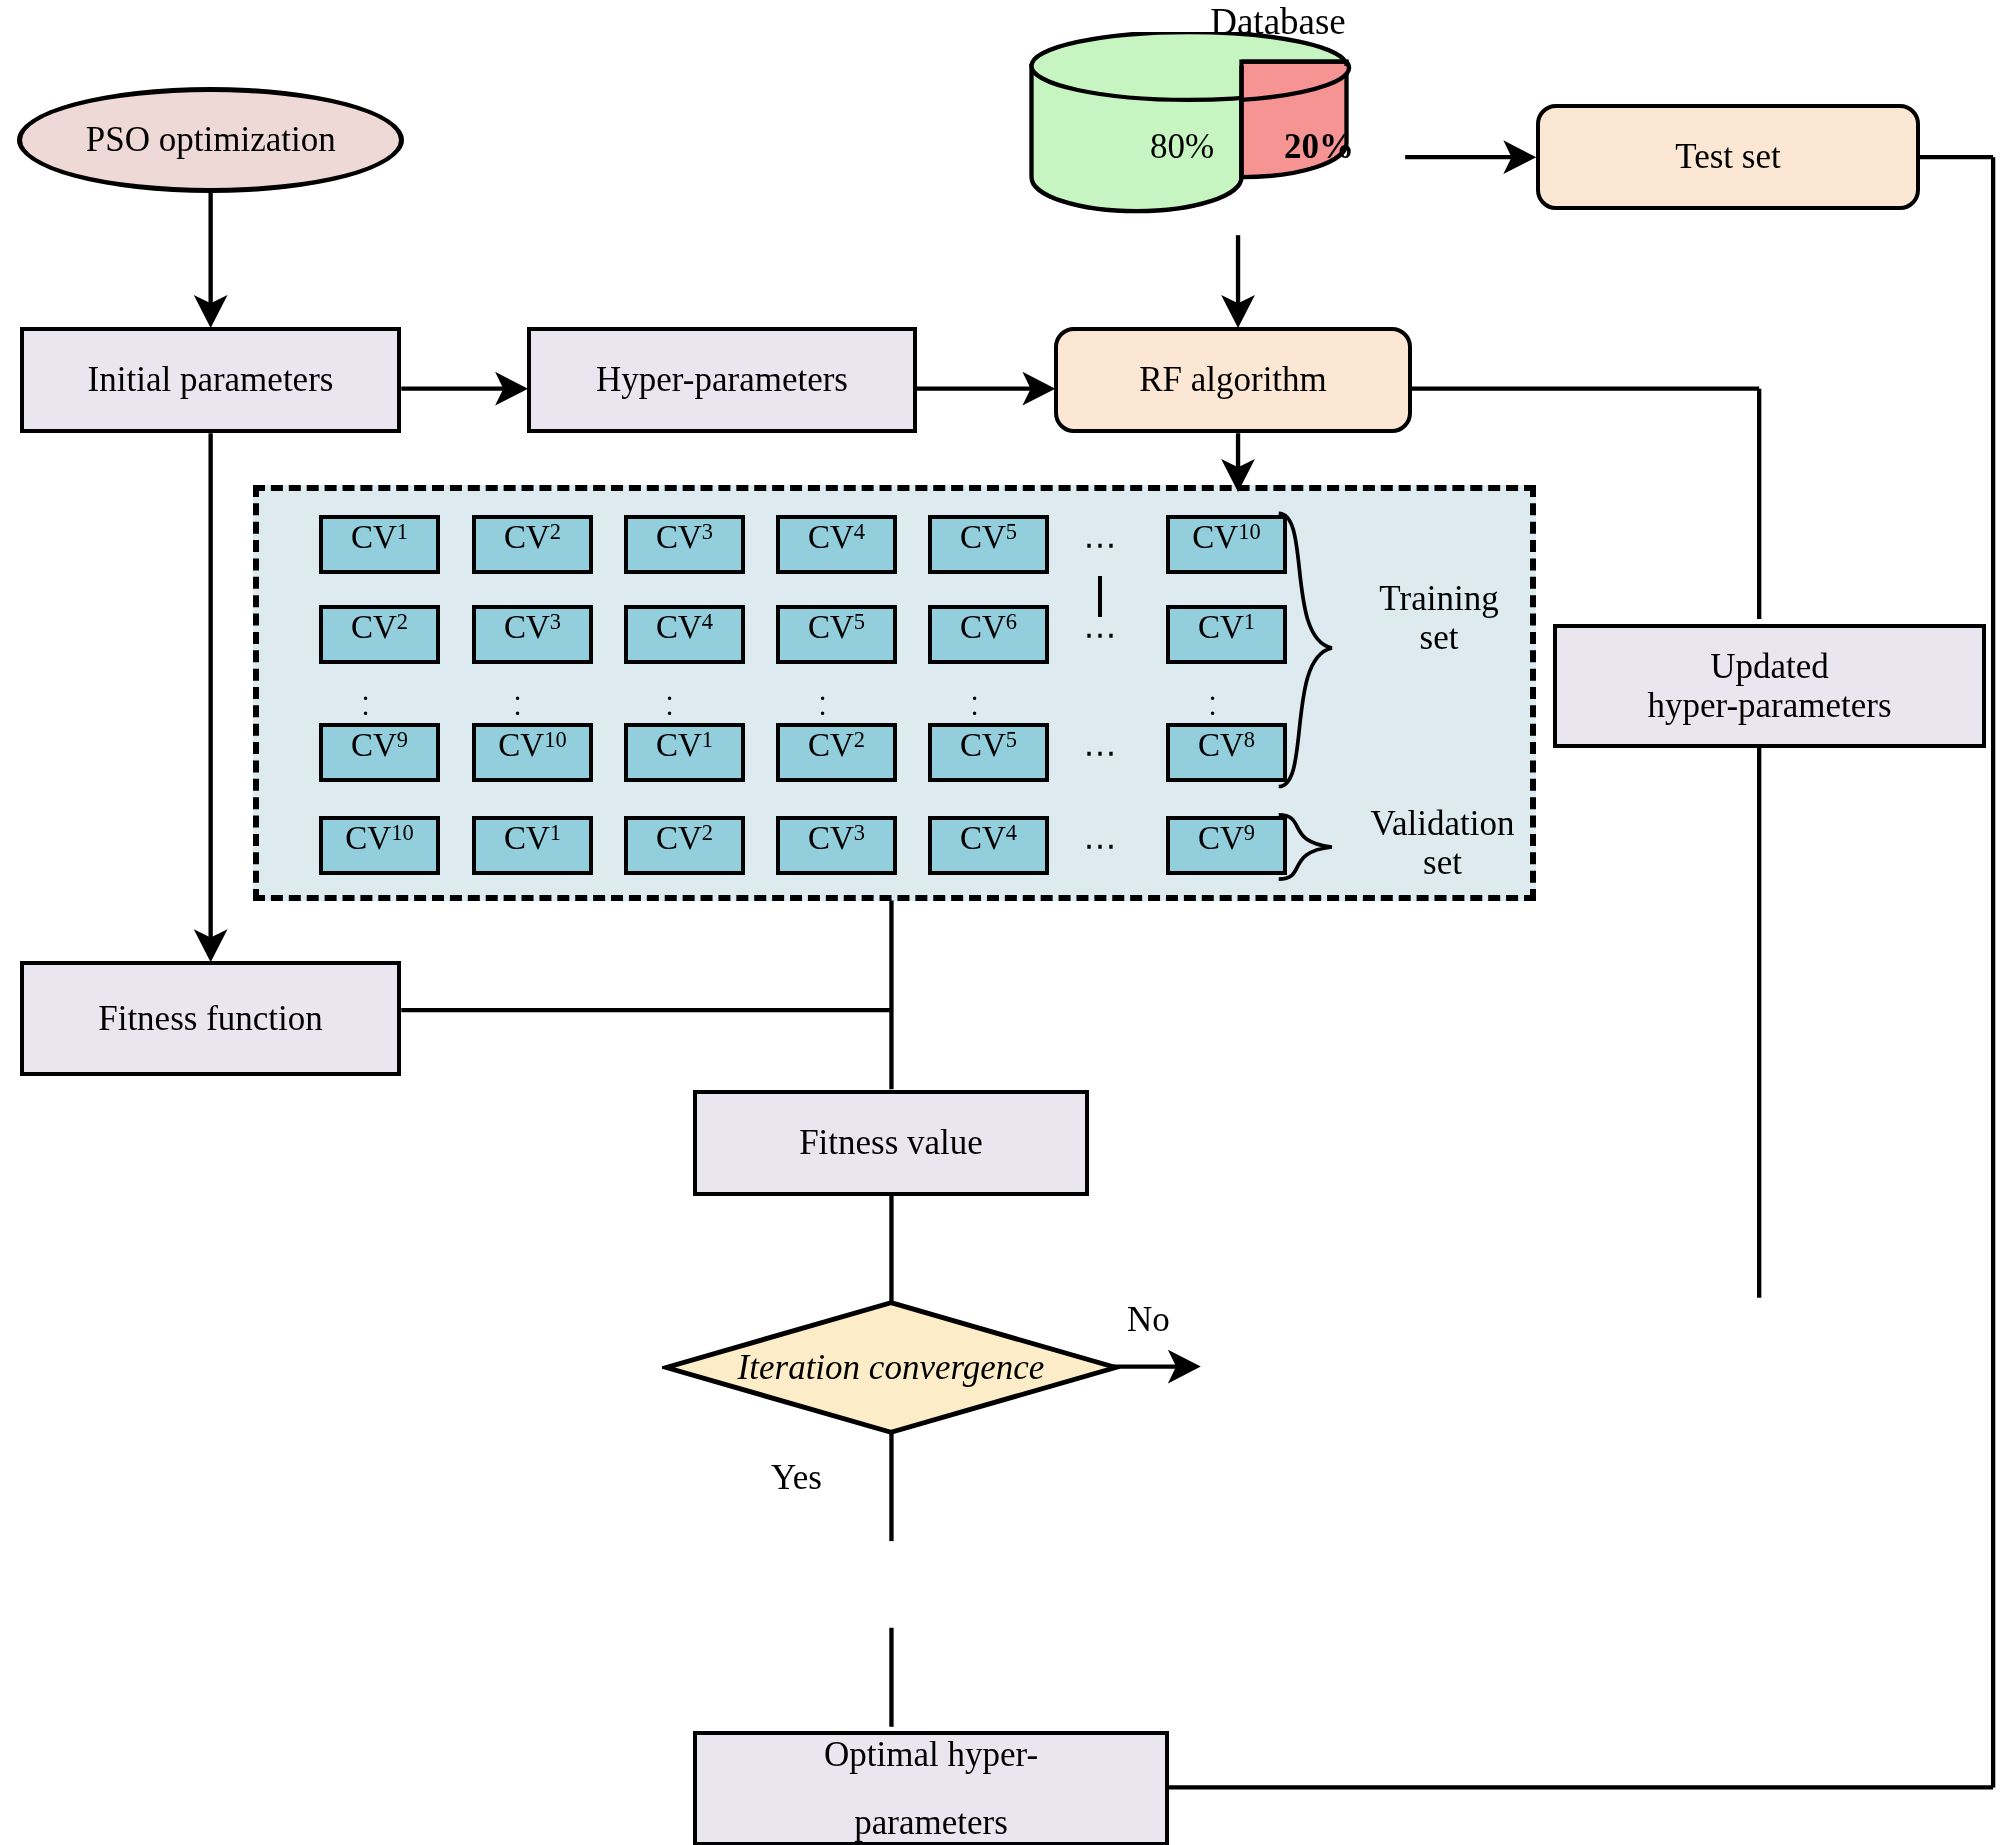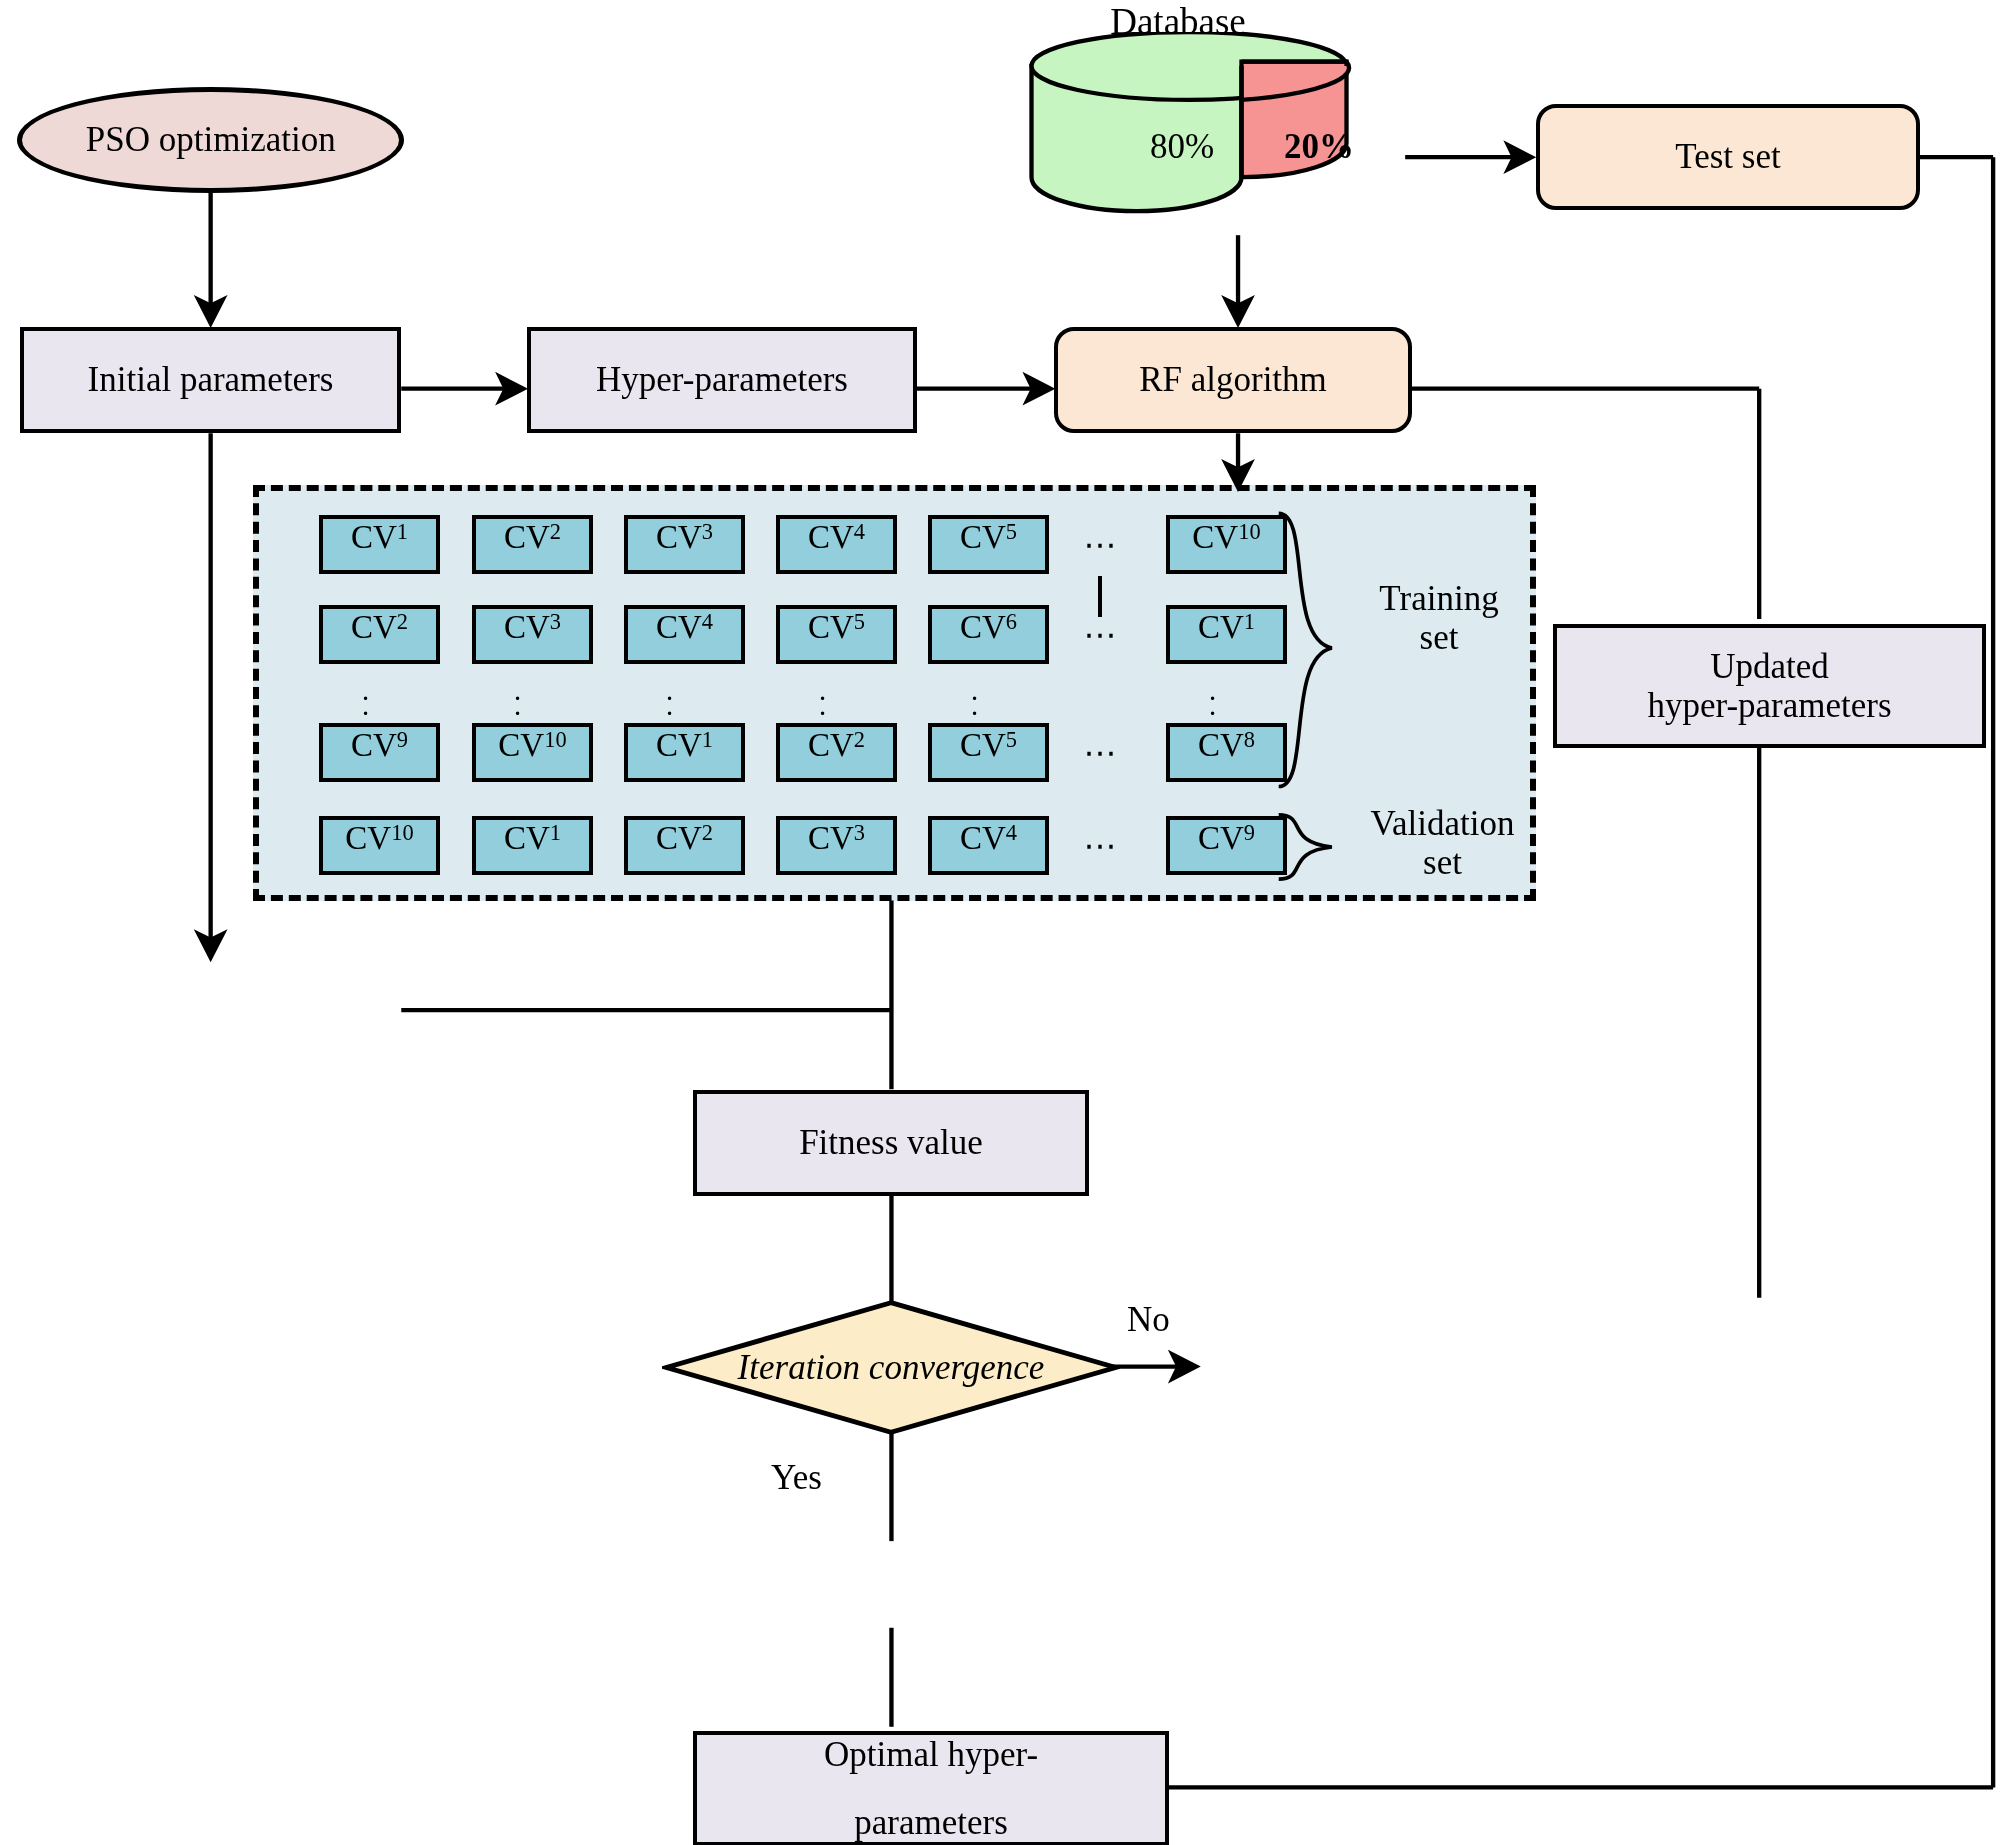--- a/index.html
+++ b/index.html
@@ -152,21 +152,21 @@
 
       <line x1="2842" y1="1000" x2="2842" y2="628"></line>
       <line x1="2277" y1="628" x2="2842" y2="628"></line>
 
       <line x1="3100" y1="254" x2="3220" y2="254"></line>
       <line x1="3220" y1="254" x2="3220" y2="2888"></line>
       <line x1="3220" y1="2888" x2="1740" y2="2888"></line>
     </g>
   </svg>
 
-  <div class="title-label" style="left:1048px;top:0px;width:260px;">Database</div>
+  <div class="title-label" style="left:1148px;top:0px;width:260px;">Database</div>
 
   <svg id="db-svg" style="left:1025px;top:32px;" width="433" height="210" viewBox="0 0 700 340">
 
     <path d="M10,55 L10,235 A170,55 0 0 0 350,235 L350,55 Z" fill="#C6F5C2" stroke="#000" stroke-width="7"></path>
 
     <path d="M350,55 L350,235 A170,55 0 0 0 520,180 L520,55 Z" fill="#F69494" stroke="#000" stroke-width="7"></path>
 
     <ellipse cx="265" cy="55" rx="255" ry="55" fill="#C6F5C2" stroke="#000" stroke-width="7"></ellipse>
 
     <path d="M350,48 L520,48 A255,55 0 0 1 350,110 Z" fill="#F69494" stroke="#000" stroke-width="7"></path>
@@ -195,20 +195,23 @@
 
   <div class="node round" style="left:1536px;top:104px;width:384px;height:106px;font-size:35px;">
     <span>Test set</span>
   </div>
 
   <div class="node rect" style="left:1553px;top:624px;width:433px;height:124px;font-size:35px;flex-direction:column;">
     <span>Updated</span>
     <span>hyper-parameters</span>
   </div>
 
+  <div class="node rect" style="left:20px;top:961px;width:381px;height:115px;font-size:35px;">
+    <span>Fitness function</span>
+  </div>
 
   <div class="node rect" style="left:693px;top:1090px;width:396px;height:106px;font-size:35px;">
     <span>Fitness value</span>
   </div>
 
   <div class="diamond-wrap" style="left:662px;top:1299px;width:458px;height:137px;">
     <svg width="458" height="137" viewBox="0 0 740 222">
       <polygon points="370,6 734,111 370,216 6,111" fill="#FCEDC8" stroke="#000" stroke-width="8"></polygon>
     </svg>
     <div class="diamond-label" style="font-size:35px;">Iteration convergence</div>

